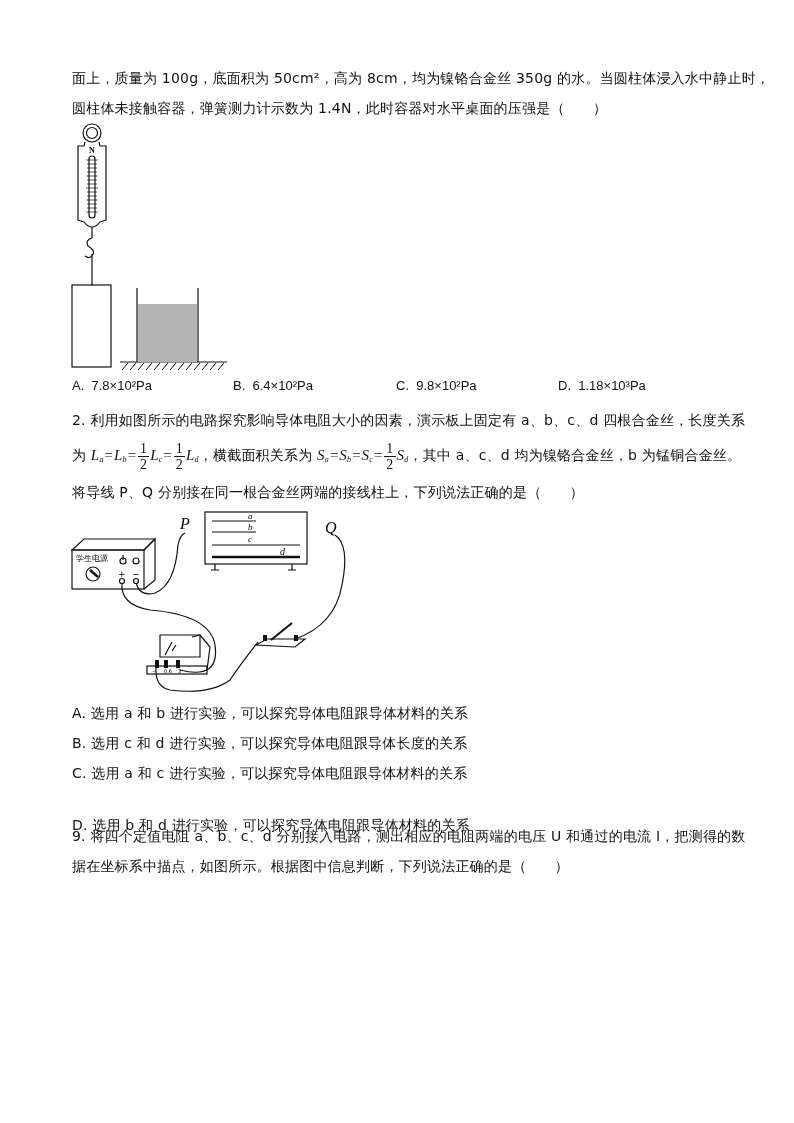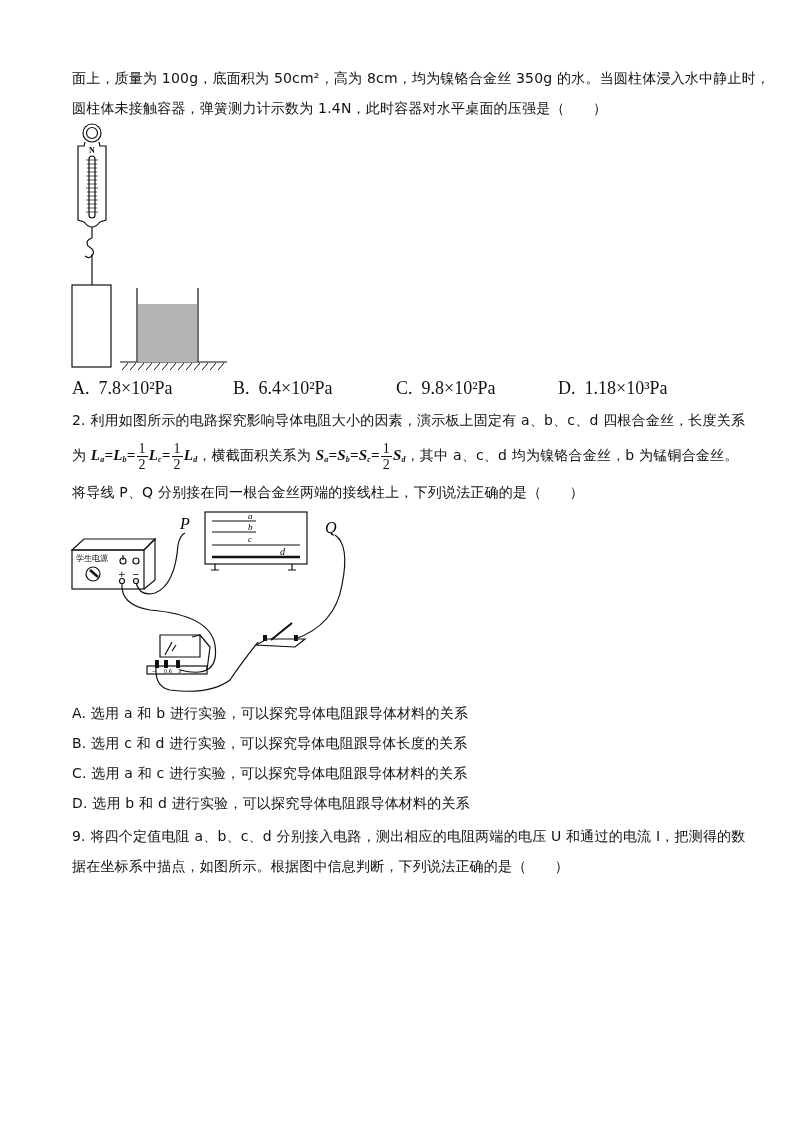--- a/index.html
+++ b/index.html
@@ -1,20 +1,20 @@
 <!DOCTYPE html>
 <html><head>
 <meta charset="utf-8">
 <style>
   html, body { margin: 0; padding: 0; background: #ffffff; }
   body { width: 794px; height: 1123px; position: relative; overflow: hidden;
          font-family: "DejaVu Sans", "Liberation Sans", sans-serif; color: #111; }
   .line { position: absolute; left: 72px; font-size: 14px; line-height: 20px; white-space: nowrap; letter-spacing: 0.2px; }
-  .it { font-family: "Liberation Serif", "DejaVu Serif", serif; font-style: italic; font-size: 15px; font-weight: bold; }
-  .opt { position: absolute; top: 378px; font-family: Liberation Serif, serif; font-size: 18px; }
+  .it { font-family: "Liberation Serif", "DejaVu Serif", serif; font-style: italic; font-size: 15px; }
+  .opt { position: absolute; top: 378px; font-family: Liberation Sans, sans-serif; font-size: 13px; }
   .frac { display: inline-block; vertical-align: middle; text-align: center; font-family: "Liberation Serif", serif; font-size: 14px; line-height: 15px; margin: 0 1px; }
   .frac .n { display: block; border-bottom: 1px solid #111; padding: 0 2px; }
   .frac .d { display: block; }
   sub { font-size: 8px; vertical-align: -2px; }
   svg { position: absolute; }
 </style>
 </head>
 <body>
 
 <div class="line" style="top:68px">面上，质量为 100g，底面积为 50cm²，高为 8cm，均为镍铬合金丝 350g 的水。当圆柱体浸入水中静止时，</div>
@@ -142,16 +142,16 @@
   <text x="58" y="72" font-size="9">+</text>
   <text x="72" y="72" font-size="9">−</text>
   <text x="92" y="168" font-size="5">−</text>
   <text x="104" y="168" font-size="5">0.6</text>
   <text x="118" y="168" font-size="5">3</text>
 </svg>
 
 <div class="line" style="top:703px">A. 选用 a 和 b 进行实验，可以探究导体电阻跟导体材料的关系</div>
 <div class="line" style="top:733px">B. 选用 c 和 d 进行实验，可以探究导体电阻跟导体长度的关系</div>
 <div class="line" style="top:763px">C. 选用 a 和 c 进行实验，可以探究导体电阻跟导体材料的关系</div>
-<div class="line" style="top:793px">D. 选用 b 和 d 进行实验，可以探究导体电阻跟导体材料的关系</div>
+<div class="line" style="top:815px">D. 选用 b 和 d 进行实验，可以探究导体电阻跟导体材料的关系</div>
 
 <div class="line" style="top:826px">9. 将四个定值电阻 a、b、c、d 分别接入电路，测出相应的电阻两端的电压 U 和通过的电流 I，把测得的数</div>
 <div class="line" style="top:856px">据在坐标系中描点，如图所示。根据图中信息判断，下列说法正确的是（　　）</div>
 
 </body></html>

